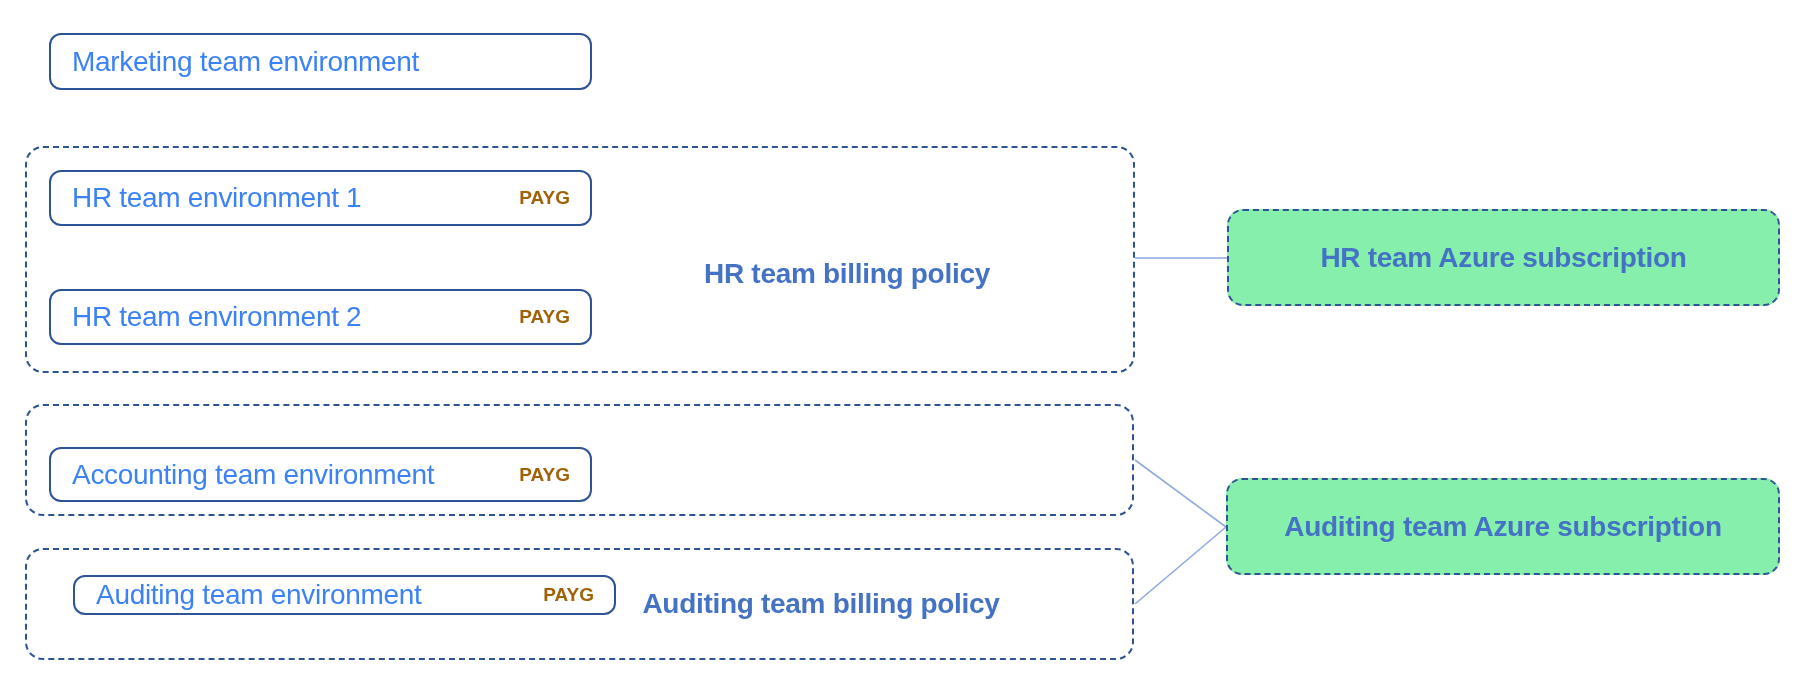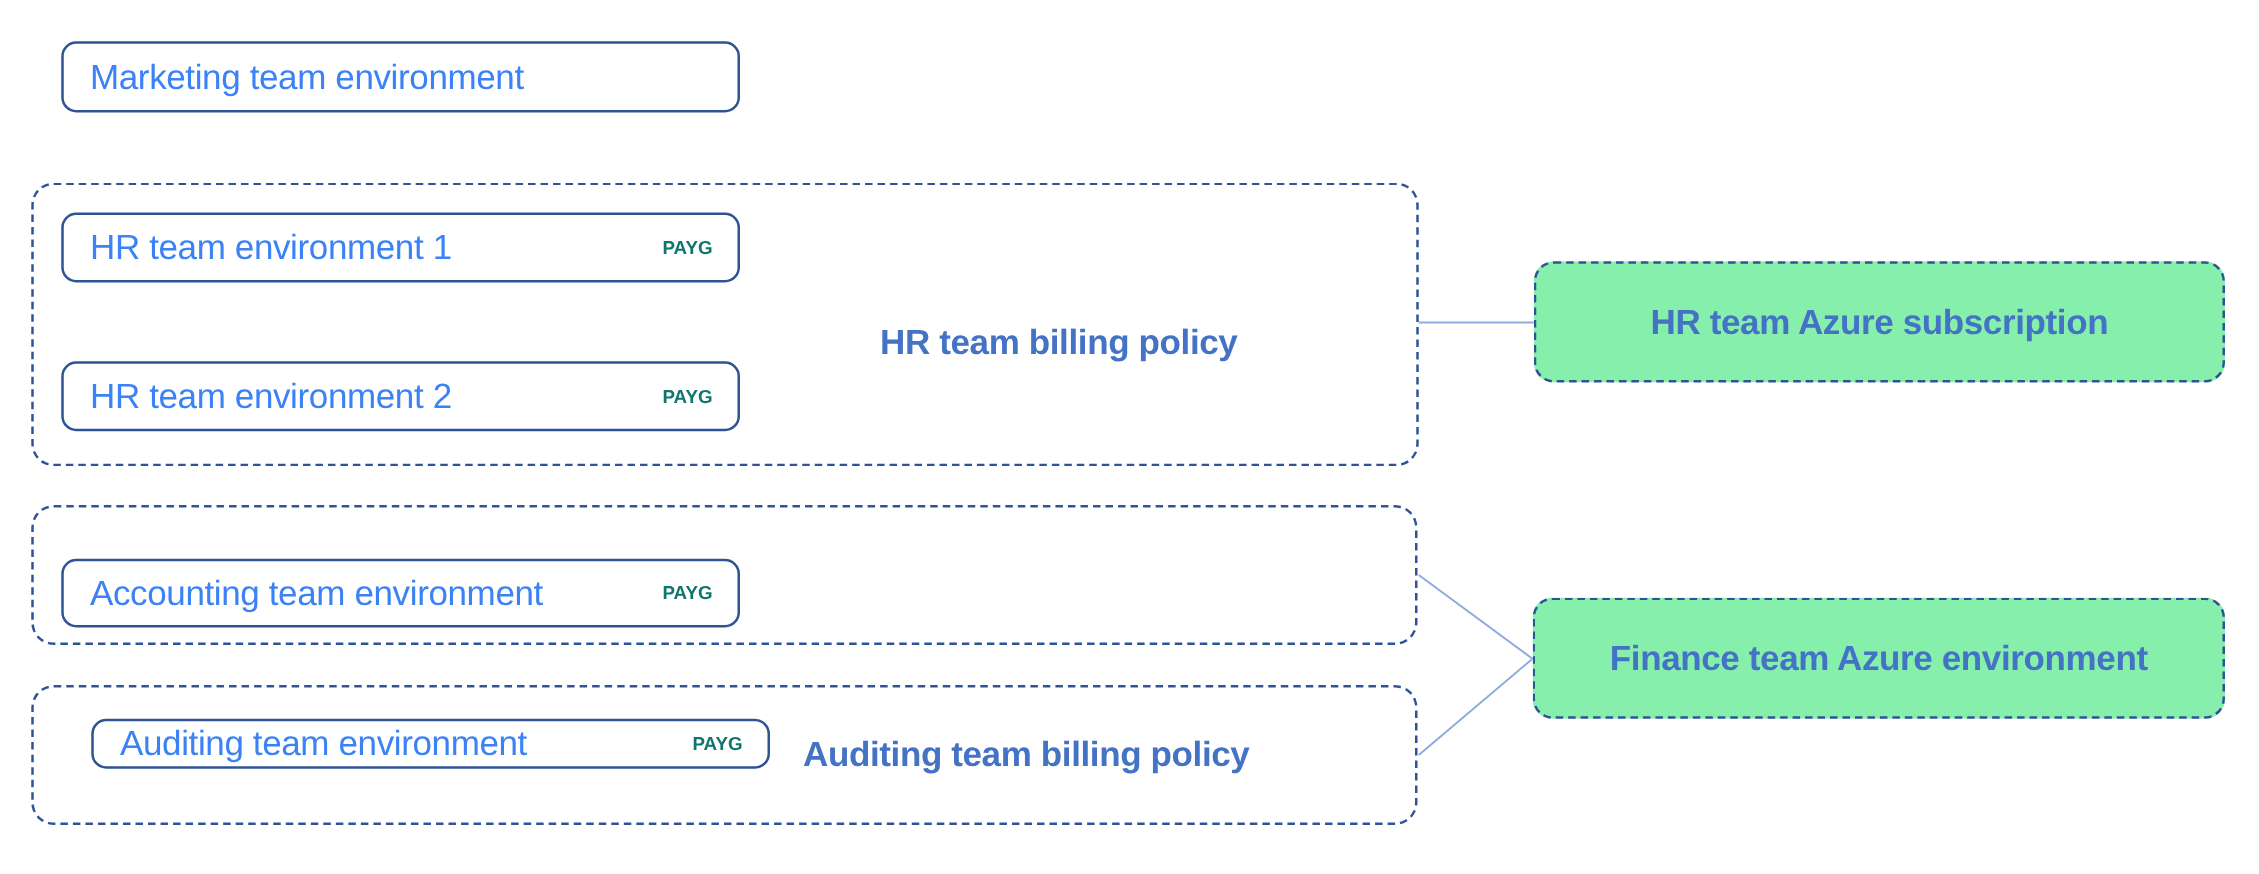--- a/index.html
+++ b/index.html
@@ -27,23 +27,23 @@
     justify-content: space-between;
     padding: 0 20px 0 21px;
   }
   .env-label {
     font-size: 28px;
     color: #3b82f6;
     letter-spacing: -0.3px;
     white-space: nowrap;
   }
   .payg-badge {
-    font-size: 15px;
+    font-size: 19px;
     font-weight: bold;
-    color: #0f766e;
+    color: #a16207;
     letter-spacing: 0px;
     white-space: nowrap;
   }
 
   
   .group-container {
     border: 2.5px dashed #2E5496;
     border-radius: 18px;
     background: transparent;
   }
@@ -127,16 +127,16 @@
   <div class="abs env-box" style="left:49px; top:575px; width:543px; height:40px;margin-left:24px;">
     <span class="env-label">Auditing team environment</span>
     <span class="payg-badge">PAYG</span>
   </div>
 
   <div class="abs label-block" style="left:571px; top:586px; width:500px; height:36px;">
     <span class="policy-label">Auditing team billing policy</span>
   </div>
 
   <div class="abs sub-box" style="left:1226px; top:478px; width:554px; height:97px;">
-    <span class="sub-label">Finance team Azure environment</span>
+    <span class="sub-label">Auditing team Azure subscription</span>
   </div>
 
 </div>
 
 </body></html>

